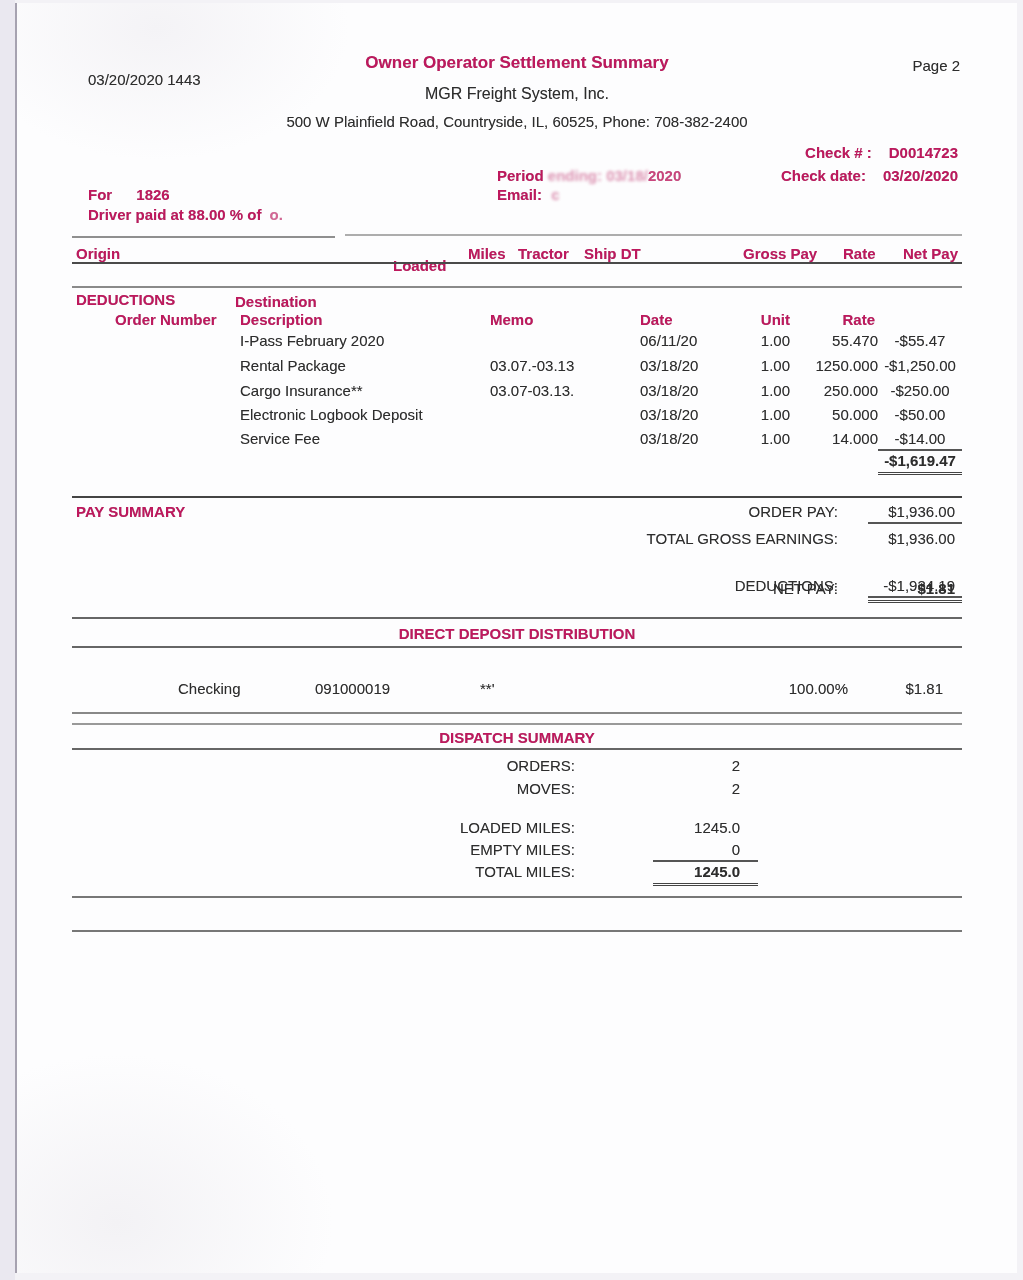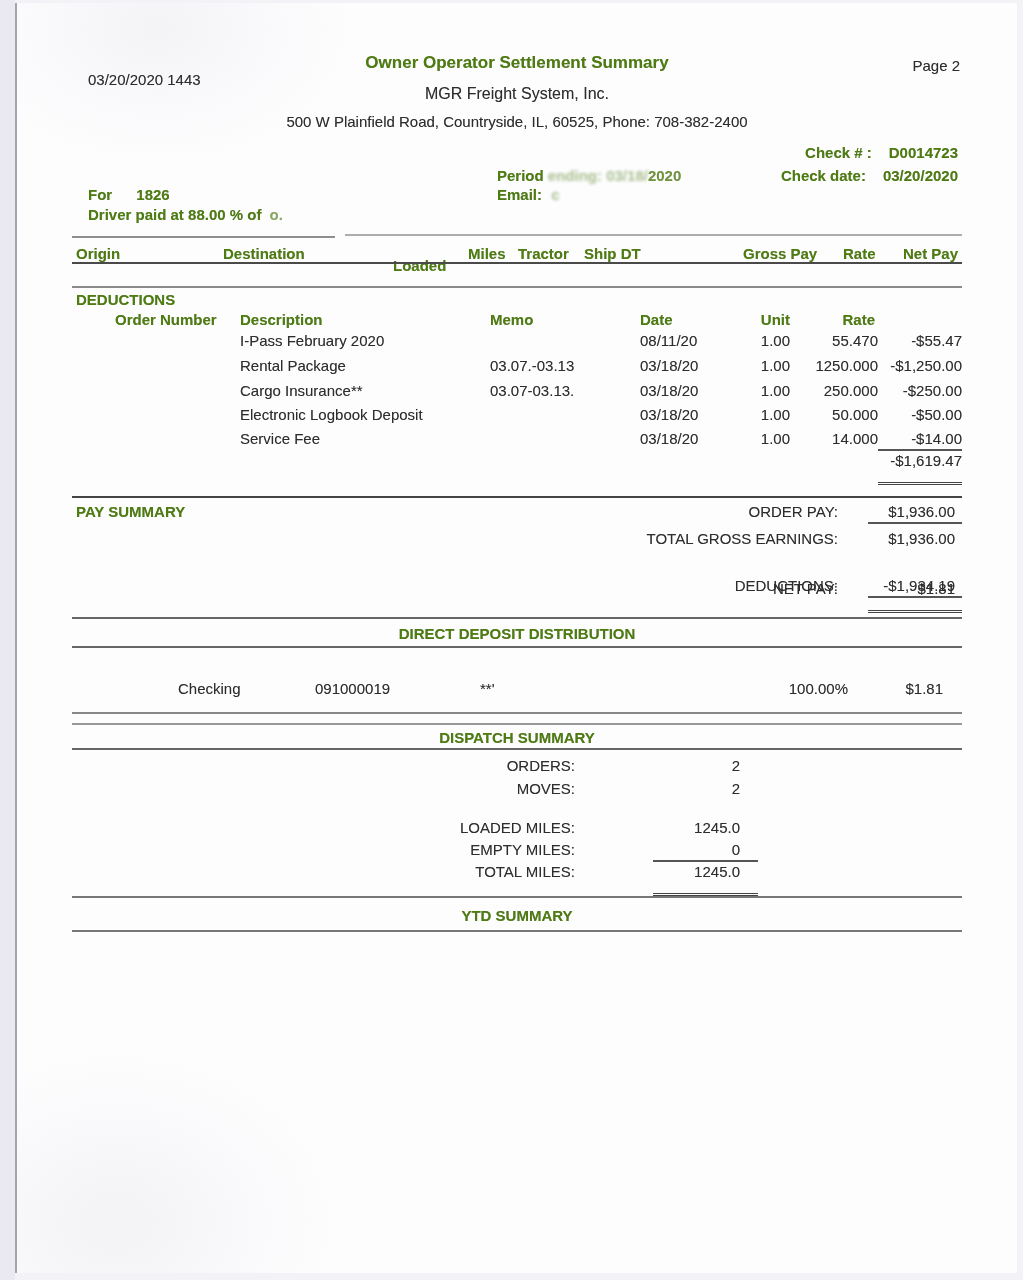--- a/index.html
+++ b/index.html
@@ -25,49 +25,49 @@
     background-image:
       radial-gradient(ellipse 320px 220px at 14% 2%, #f4f3f6 0%, rgba(244,243,246,0) 60%),
       radial-gradient(ellipse 360px 280px at 10% 96%, #f3f2f5 0%, rgba(243,242,245,0) 60%);
   }
   .content {
     position:absolute; left:72px; top:0; width:890px; height:1280px;
     font-size:15px; line-height:20px;
     text-shadow: 0 0 0.6px rgba(40,40,40,0.35);
   }
   .abs { position:absolute; }
-  .b { font-weight:700; color:#4d7c0f; }
+  .b { font-weight:700; color:#be185d; }
   .center { left:0; width:100%; text-align:center; }
   .rule { position:absolute; background:#777; height:2px; left:0; width:100%; }
   .smudge { filter: blur(1.6px); opacity:.45; }
   .faint  { filter: blur(0.7px); opacity:.8; }
   .faint-sm { filter: blur(0.6px); opacity:.65; }
 
   
   .u1 { border-bottom:2px solid #555; }
-  .u2 { border-bottom:3px double #444; padding-bottom:11px; }
+  .u2 { border-bottom:3px double #444; padding-bottom:1px;font-weight:bold; }
 
   
   .meta-right { position:absolute; right:4px; display:flex; }
   .meta-right .lbl { }
   .meta-right .val { margin-left:17px; }
 
   
-  .oh0 { left:4px; }   .oh1 { left:151px; } .oh2 { left:321px;margin-top:12px; }
+  .oh0 { left:4px; }   .oh1 { left:163px;margin-top:48px; } .oh2 { left:321px;margin-top:12px; }
   .oh3 { left:396px; } .oh4 { left:446px; } .oh5 { left:512px; }
   .oh6 { left:671px; } .oh7 { left:771px; } .oh8 { left:831px; }
 
   
   .dc-ordnum { left:43px; }
   .dc-desc   { left:168px; }
   .dc-memo   { left:418px; }
   .dc-date   { left:568px; }
   .dc-unit   { right:172px; }
   .dc-rate   { right:84px; }
-  .dc-amt    { right:0; display:inline-block; width:84px; text-align:right; }
+  .dc-amt    { right:0; display:inline-block; width:84px; text-align:center; }
 
   
   .ps-label { right:124px; }
   .ps-value { right:0; display:inline-block; width:94px; text-align:right; padding-right:7px; }
 
   
   .dd0 { left:106px; } .dd1 { left:243px; } .dd2 { left:408px; }
   .dd3 { right:114px; } .dd4 { right:19px; }
 
   
@@ -138,21 +138,21 @@
       <span class="abs b dc-desc">Description</span>
       <span class="abs b dc-memo">Memo</span>
       <span class="abs b dc-date">Date</span>
       <span class="abs b" style="right:172px;">Unit</span>
       <span class="abs b" style="right:87px;">Rate</span>
     </div>
 
     <div class="abs" style="top:331px; left:0; width:100%; height:20px;">
       <span class="abs dc-desc">I-Pass February 2020</span>
       <span class="abs dc-memo"></span>
-      <span class="abs dc-date">08/11/20</span>
+      <span class="abs dc-date">06/11/20</span>
       <span class="abs dc-unit">1.00</span>
       <span class="abs dc-rate">55.470</span>
       <span class="abs dc-amt">-$55.47</span>
     </div>
     <div class="abs" style="top:356px; left:0; width:100%; height:20px;">
       <span class="abs dc-desc">Rental Package</span>
       <span class="abs dc-memo">03.07.-03.13</span>
       <span class="abs dc-date">03/18/20</span>
       <span class="abs dc-unit">1.00</span>
       <span class="abs dc-rate">1250.000</span>
@@ -238,17 +238,16 @@
     <div class="abs" style="top:840px; left:0; width:100%; height:20px;">
       <span class="abs dp-label">EMPTY MILES:</span>
       <span class="abs dp-value u1">0</span>
     </div>
     <div class="abs" style="top:862px; left:0; width:100%; height:20px;">
       <span class="abs dp-label">TOTAL MILES:</span>
       <span class="abs dp-value u2">1245.0</span>
     </div>
 
     <div class="rule" style="top:896px; background:#777;"></div>
-    <span class="abs center b" style="top:906px;">YTD SUMMARY</span>
     <div class="rule" style="top:930px; background:#777;"></div>
 
   </div>
 </div>
 
 </body></html>

